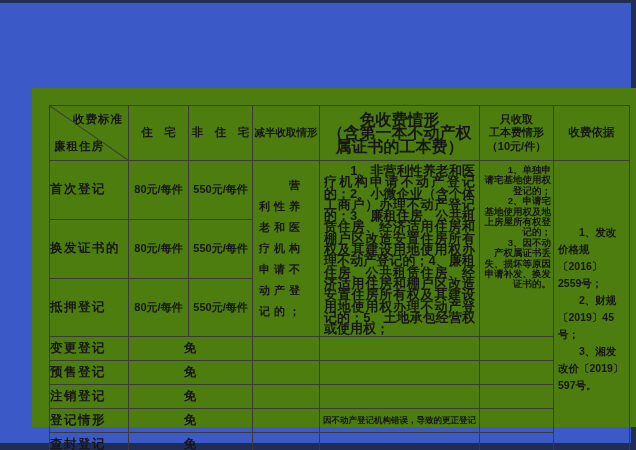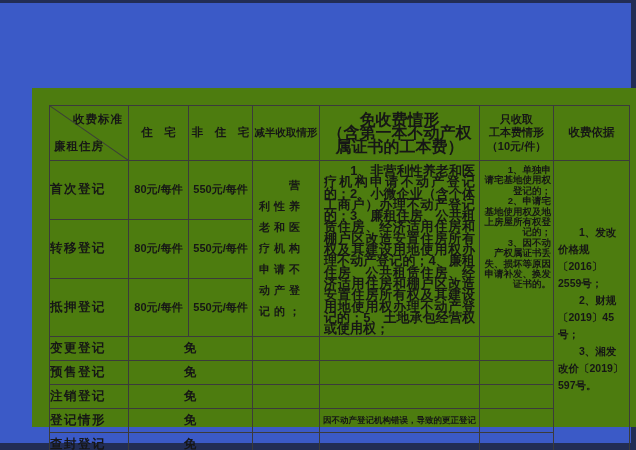--- a/index.html
+++ b/index.html
@@ -90,21 +90,21 @@
           <td class="cell-half" rowspan="3">　　营利性养老和医疗机构申请不动产登记的；</td>
           <td class="cell-free" rowspan="3">　　1、非营利性养老和医疗机构申请不动产登记的；2、小微企业（含个体工商户）办理不动产登记的；3、廉租住房、公共租赁住房、经济适用住房和棚户区改造安置住房所有权及其建设用地使用权办理不动产登记的；4、廉租住房、公共租赁住房、经济适用住房和棚户区改造安置住房所有权及其建设用地使用权办理不动产登记的；5、土地承包经营权或使用权；</td>
           <td class="cell-cost" rowspan="3">　　1、单独申请宅基地使用权登记的；
 　　2、申请宅基地使用权及地上房屋所有权登记的；
 　　3、因不动产权属证书丢失、损坏等原因申请补发、换发证书的。</td>
           <td class="cell-basis" rowspan="8">　　1、发改价格规〔2016〕2559号；
 　　2、财规〔2019〕45号；
 　　3、湘发改价〔2019〕597号。</td>
         </tr>
         <tr class="r-big">
-          <td class="label-cell">转移登记</td>
+          <td class="label-cell">换发证书的</td>
           <td class="price-cell">80元/每件</td>
           <td class="price-cell">550元/每件</td>
         </tr>
         <tr class="r-big">
           <td class="label-cell">抵押登记</td>
           <td class="price-cell">80元/每件</td>
           <td class="price-cell">550元/每件</td>
         </tr>
         <tr class="r-small">
           <td class="label-cell">变更登记</td>

